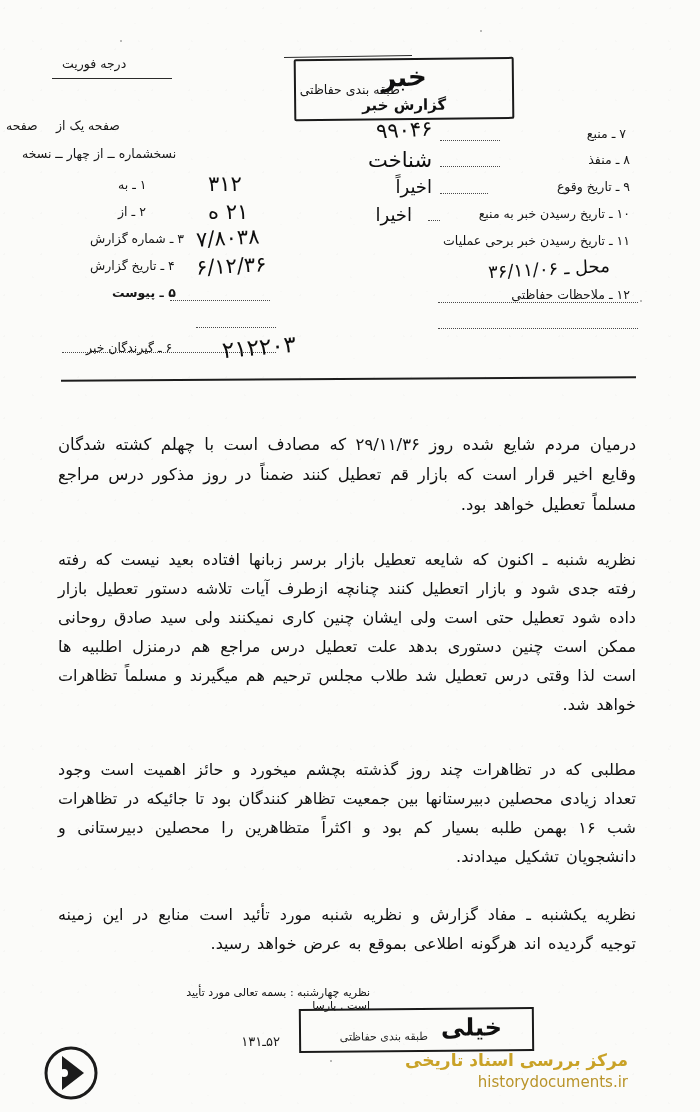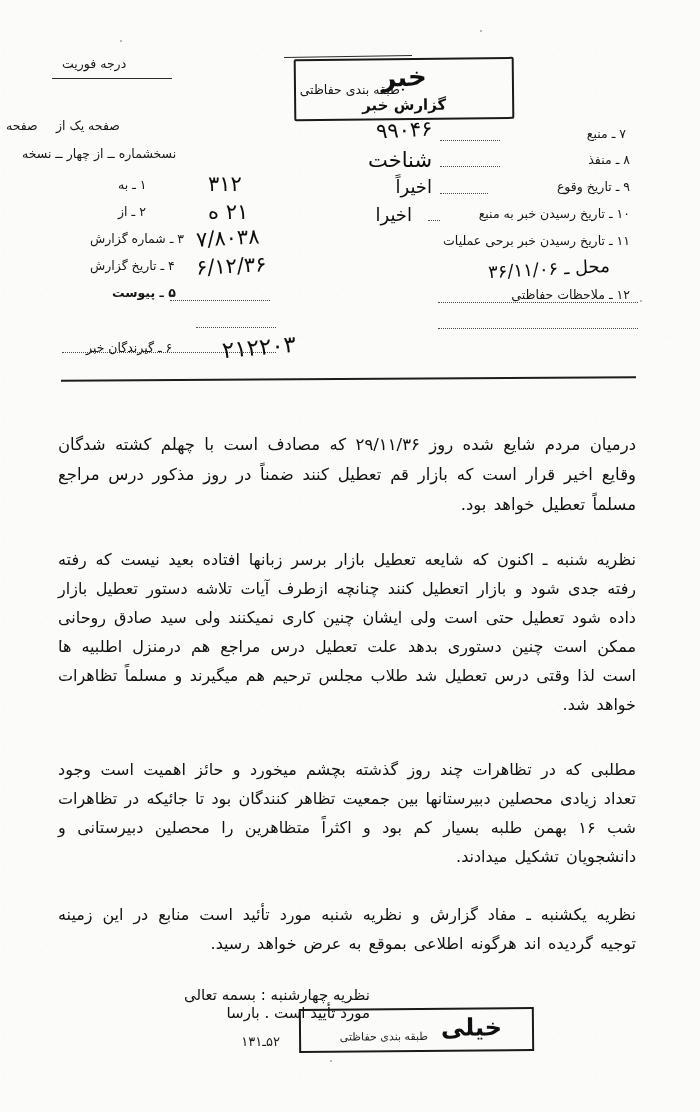--- a/index.html
+++ b/index.html
@@ -119,21 +119,21 @@
   .label-inline {
     font-size: 15px;
   }
 
   
   #sign-line {
     position: absolute;
     right: 330px;
     top: 986px;
     width: 210px;
-    font-size: 15px;
+    font-size: 11px;
     color: #111;
     direction: rtl;
   }
   #khaili-box {
     position: absolute;
     right: 166px;
     top: 1008px;
     width: 235px;
     height: 44px;
     border: 2px solid #1a1a1a;
@@ -290,14 +290,25 @@
     <span>بسمه تعالی مورد تأیید است . بارسا</span>
   </div>
 
   <div id="khaili-box">
     <div id="khaili-text" class="hand">خیلی</div>
     <div id="khaili-caption" class="print">طبقه بندی حفاظتی</div>
   </div>
 
   <div id="doc-code" class="print">۵۲ـ۱۳۱</div>
 
+  <div id="watermark">
+    <div id="wm-text">
+      <div id="wm-title">مرکز بررسی اسناد تاریخی</div>
+      <div id="wm-url">historydocuments.ir</div>
+    </div>
+    <svg id="wm-logo" viewBox="0 0 54 54">
+      <circle cx="27" cy="27" r="25" fill="none" stroke="#1b1b1b" stroke-width="3"></circle>
+      <path d="M18 10 L18 44 L40 27 Z" fill="#1b1b1b"></path>
+      <circle cx="20" cy="27" r="4" fill="#ffffff"></circle>
+    </svg>
+  </div>
 
 </div>
 
 </body></html>

